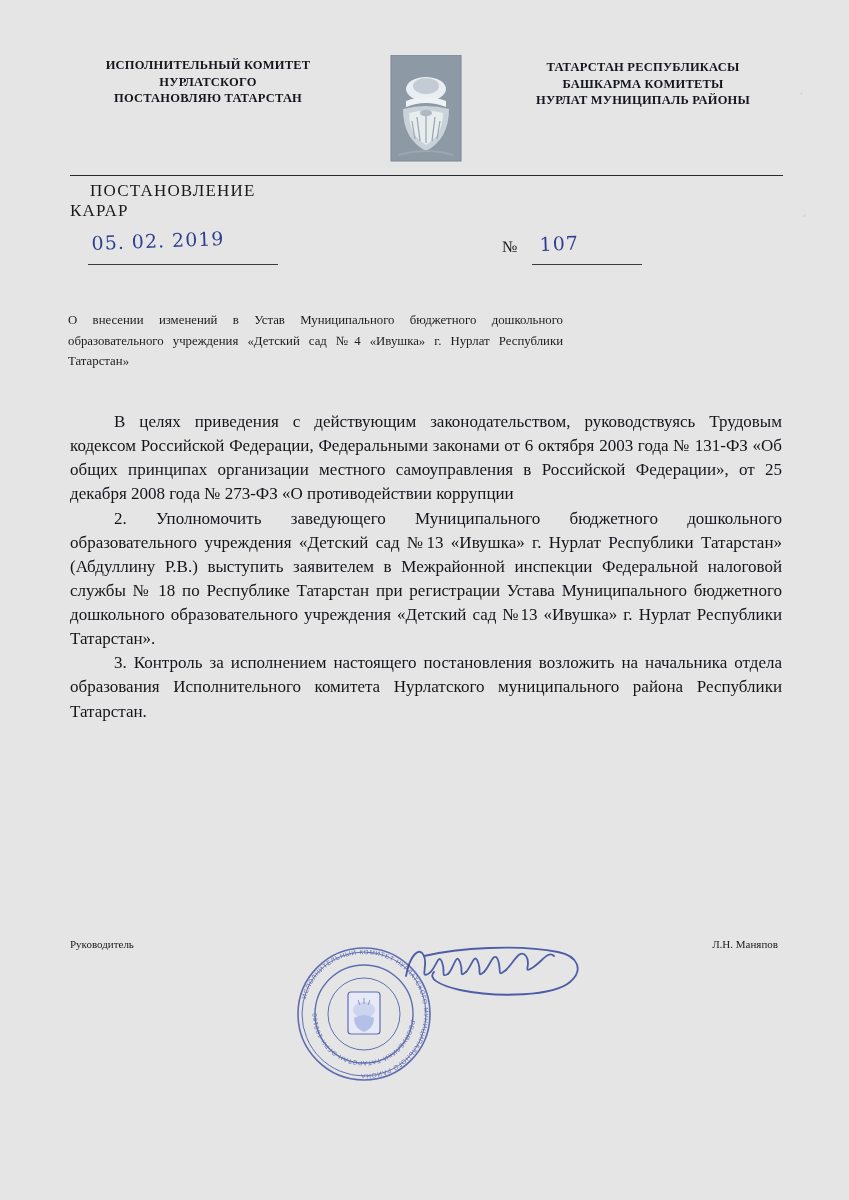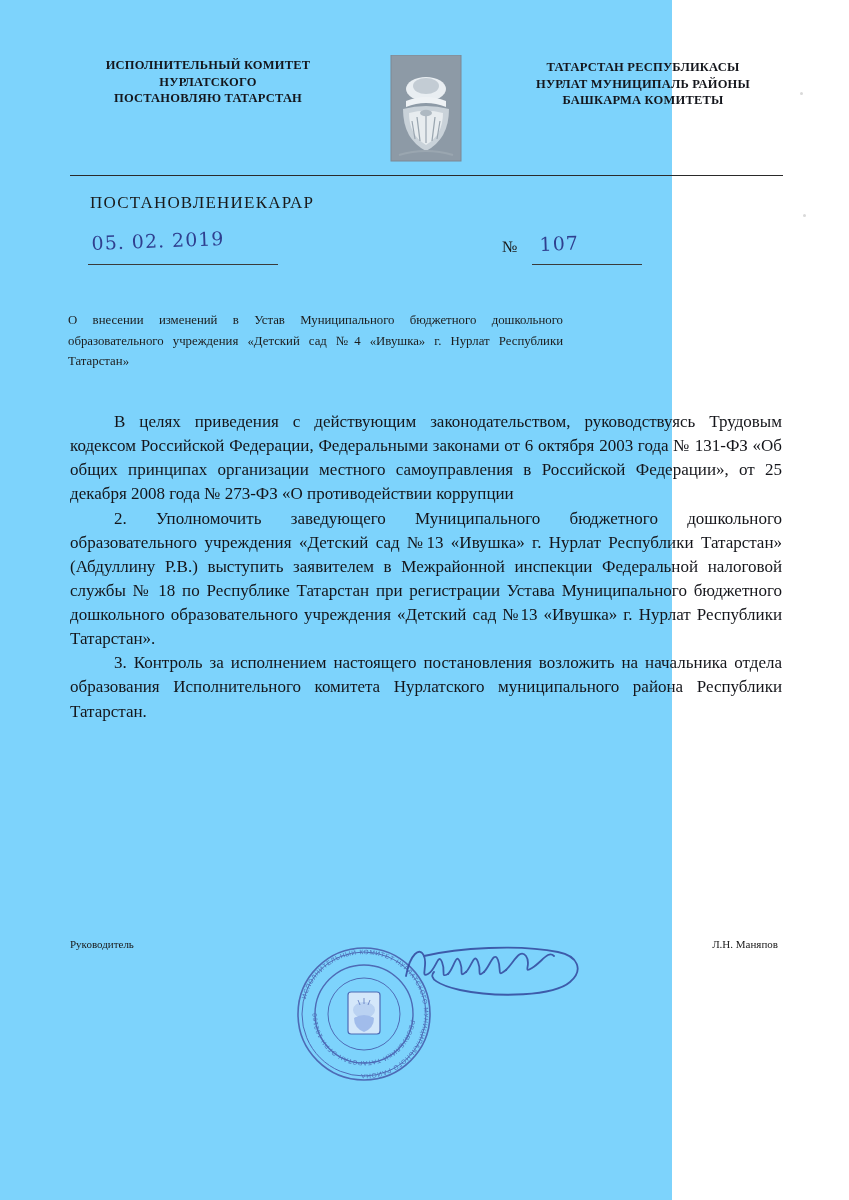--- a/index.html
+++ b/index.html
@@ -11,23 +11,23 @@
     height: 1200px;
     background: #ffffff;
     font-family: "Liberation Serif", serif;
     color: #1a1a1a;
     position: relative;
     overflow: hidden;
   }
   .page {
     position: absolute;
     left: 0; top: 0;
-    width: 672px;
+    width: 849px;
     height: 1200px;
-    background: #7dd3fc;
+    background: #e5e5e5;
   }
 
   
   .header {
     position: absolute;
     top: 55px;
     left: 68px;
     width: 715px;
     display: flex;
     flex-direction: row;
@@ -62,26 +62,26 @@
     left: 70px;
     top: 175px;
     width: 713px;
     height: 1px;
     background: #2a2a2a;
   }
 
   
   .title-row {
     position: absolute;
-    top: 193px;
+    top: 181px;
     left: 70px;
     width: 713px;
     display: flex;
-    flex-direction: row;
-    justify-content: flex-start;
+    flex-direction: column;
+    justify-content: space-between;
     font-size: 17px;
     letter-spacing: 1.2px;
   }
   .title-left { padding-left: 20px; }
   .title-right { padding-right: 180px; }
 
   
   .datenum-row {
     position: absolute;
     top: 232px;
@@ -238,22 +238,22 @@
           <path d="M23 66 L26 84"></path>
           <path d="M51 66 L48 84"></path>
         </g>
         <ellipse cx="37" cy="58" rx="6" ry="3.2" fill="#aeb9c2"></ellipse>
         <path d="M10 100 Q37 92 64 100" stroke="#9aa6b0" stroke-width="2" fill="none"></path>
       </svg>
     </div>
 
     <div class="header-block header-right">
       <span class="line">ТАТАРСТАН РЕСПУБЛИКАСЫ</span>
+      <span class="line">БАШКАРМА КОМИТЕТЫ</span>
       <span class="line">НУРЛАТ МУНИЦИПАЛЬ РАЙОНЫ</span>
-      <span class="line">БАШКАРМА КОМИТЕТЫ</span>
     </div>
   </div>
 
   <div class="rule"></div>
 
   <div class="title-row">
     <div class="title-left">ПОСТАНОВЛЕНИЕ</div>
     <div class="title-right">КАРАР</div>
   </div>
 

